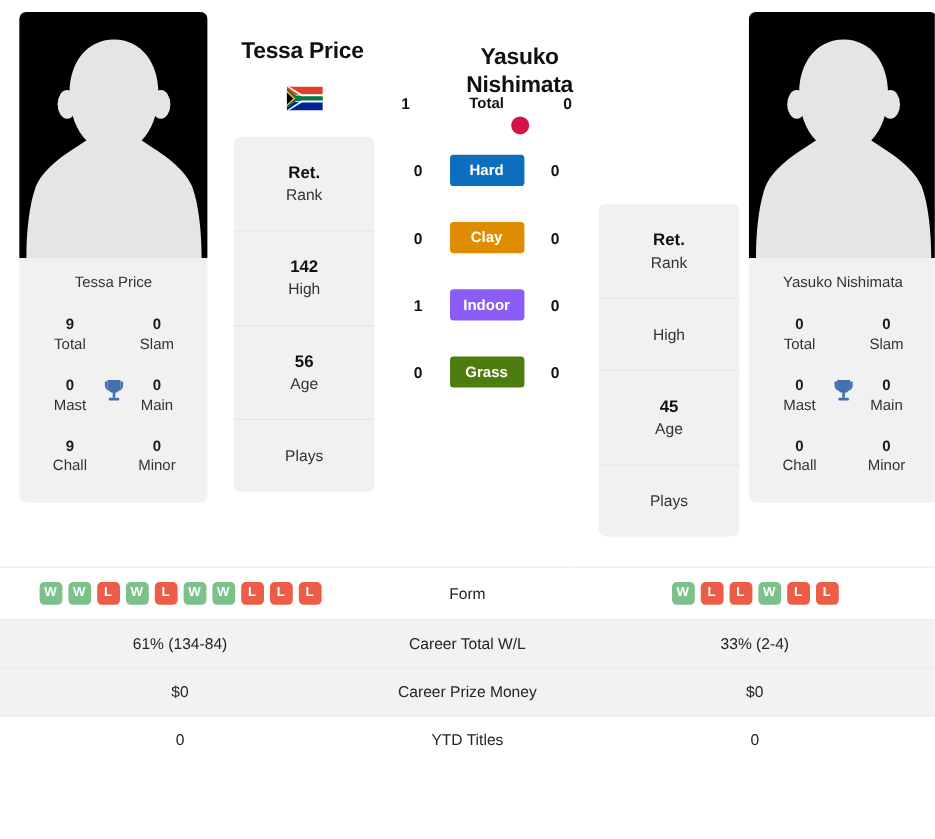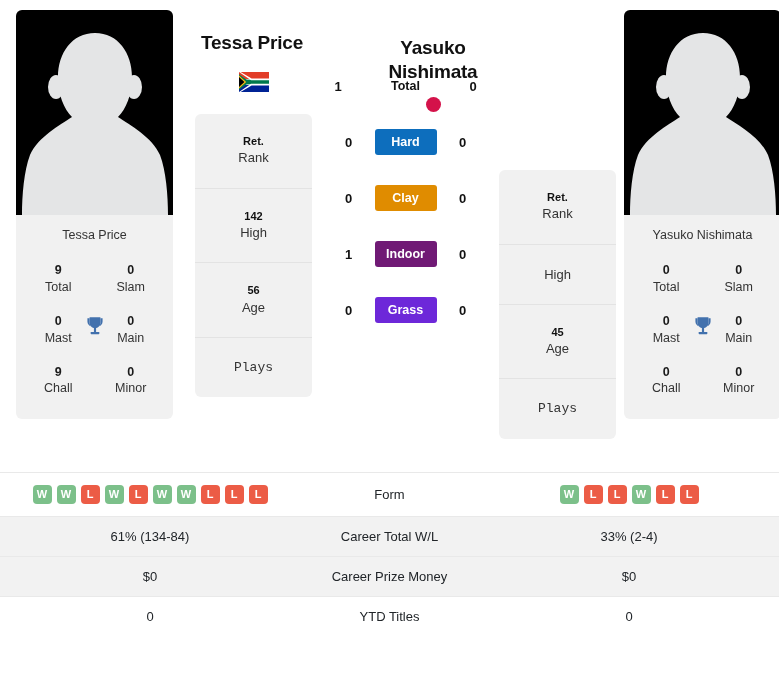--- a/index.html
+++ b/index.html
@@ -88,23 +88,23 @@
     background: #f1f1f1;
     border-radius: 6px;
     overflow: hidden;
     align-self: flex-start;
   }
   .info-cell {
     text-align: center;
     padding: 20px 4px;
     border-bottom: 1px solid #e3e3e3;
   }
-  .info-cell:last-child { border-bottom: none; font-family: Liberation Mono, monospace; }
+  .info-cell:last-child { border-bottom: none; }
   .info-val {
-    font-size: 11px;
+    font-size: 14px;
     font-weight: bold;
     color: #111;
     line-height: 1.4;
     min-height: 1px;
   }
   .info-lab {
     font-size: 13px;
     color: #333;
     line-height: 1.4;
   }
@@ -333,26 +333,26 @@
             <div class="surf-badge" style="background:#0d6ebd;">Hard</div>
             <div class="surf-score">0</div>
           </div>
           <div class="surf-row">
             <div class="surf-score">0</div>
             <div class="surf-badge" style="background:#e08c00;">Clay</div>
             <div class="surf-score">0</div>
           </div>
           <div class="surf-row">
             <div class="surf-score">1</div>
-            <div class="surf-badge" style="background:#701a75;">Indoor</div>
+            <div class="surf-badge" style="background:#8b5cf6;">Indoor</div>
             <div class="surf-score">0</div>
           </div>
           <div class="surf-row">
             <div class="surf-score">0</div>
-            <div class="surf-badge" style="background:#6d28d9;text-align:center;">Grass</div>
+            <div class="surf-badge" style="background:#4d7c0f;text-align:center;">Grass</div>
             <div class="surf-score">0</div>
           </div>
         </div>
       </div>
     </div>
 
     <div class="info-card" style="margin-top:160px;">
       <div class="info-cell">
         <div class="info-val">Ret.</div>
         <div class="info-lab">Rank</div>

